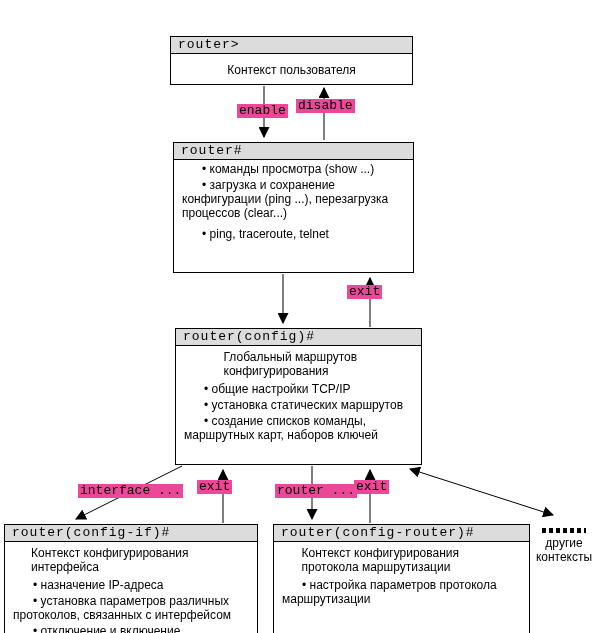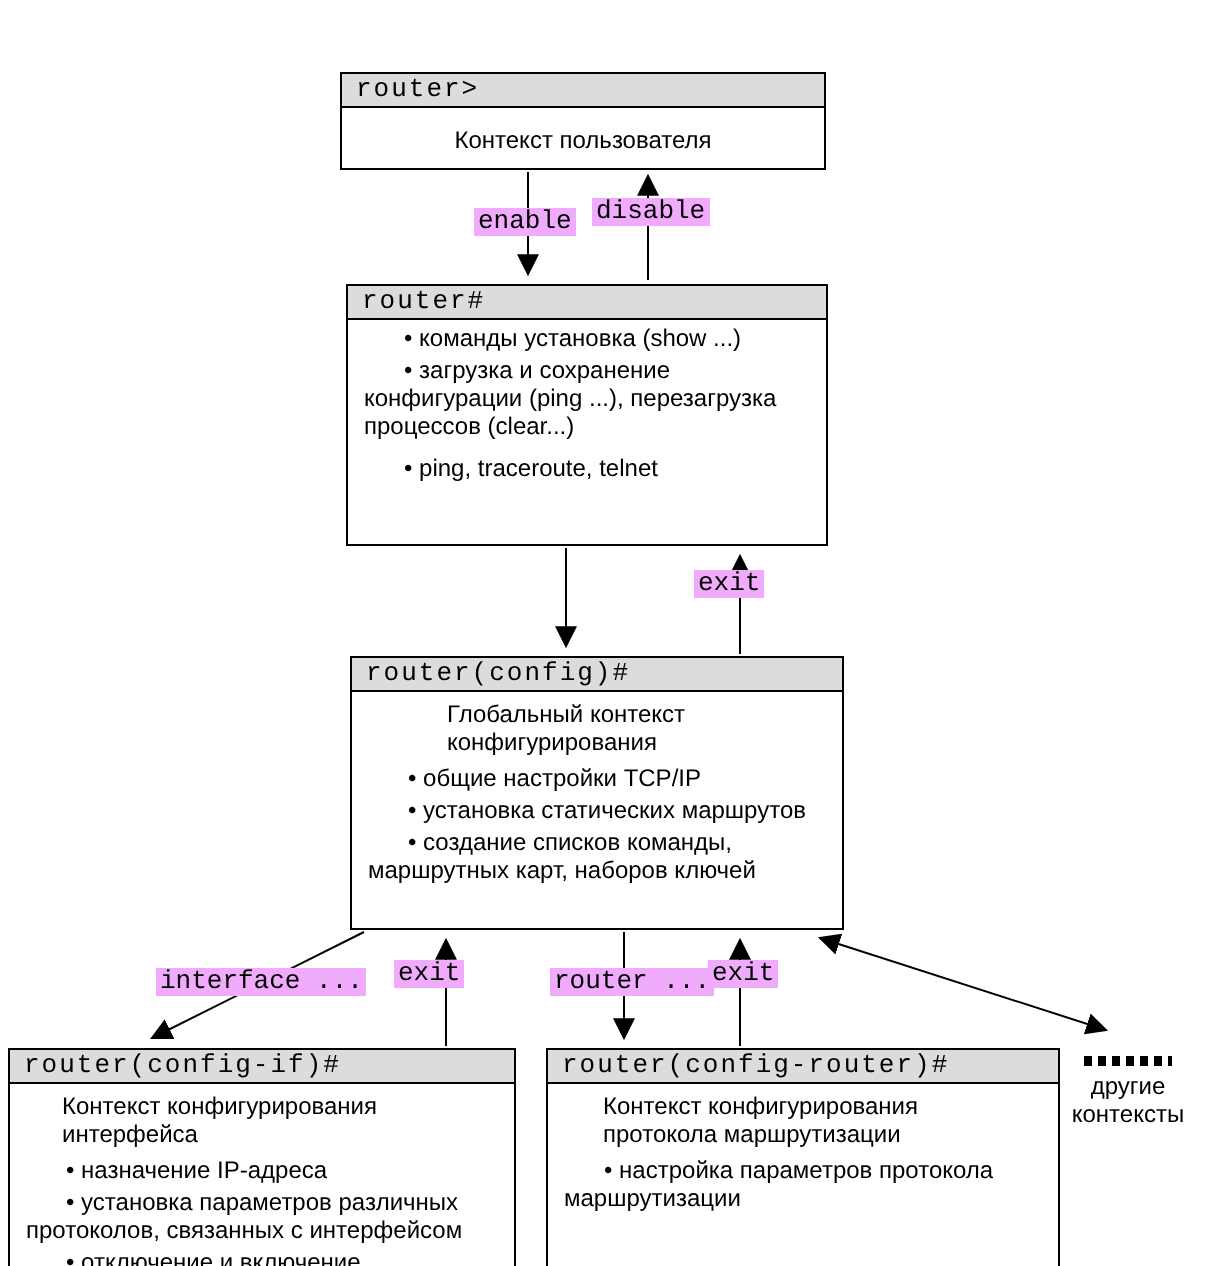--- a/index.html
+++ b/index.html
@@ -58,21 +58,21 @@
     padding: 0 6px 0 8px;
     text-indent: 20px;
   }
   .bullet::before { content: "\2022\00a0 "; }
   .gap-top { margin-top: 7px; }
   .lbl {
     position: absolute;
     font-family: "Liberation Mono", monospace;
     font-size: 13px;
     line-height: 14px;
-    background: #f0abfc;
+    background: #ec4899;
     padding: 0 2px;
     white-space: nowrap;
   }
   .dots {
     position: absolute;
     left: 542px; top: 500px;
     width: 44px; height: 5px;
     background: repeating-linear-gradient(90deg, #000 0 4px, transparent 4px 7px);
   }
   .other-contexts {
@@ -113,32 +113,32 @@
     <div class="box-body vcenter">
       <div class="box-title">Контекст пользователя</div>
     </div>
   </div>
 
   <div class="box" style="left:173px; top:114px; width:241px; height:131px;">
     <div class="box-header">
       <span>router#</span>
     </div>
     <div class="box-body">
-      <div class="bullet">команды установка (show ...)</div>
+      <div class="bullet">команды просмотра (show ...)</div>
       <div class="bullet">загрузка и сохранение конфигурации (ping ...), перезагрузка процессов (clear...)</div>
       <div class="bullet gap-top">ping, traceroute, telnet</div>
     </div>
   </div>
 
   <div class="box" style="left:175px; top:300px; width:247px; height:137px;">
     <div class="box-header">
       <span>router(config)#</span>
     </div>
     <div class="box-body">
-      <div class="box-title title-narrow">Глобальный контекст конфигурирования</div>
+      <div class="box-title title-narrow">Глобальный маршрутов конфигурирования</div>
       <div class="bullet">общие настройки TCP/IP</div>
       <div class="bullet">установка статических маршрутов</div>
       <div class="bullet">создание списков команды, маршрутных карт, наборов ключей</div>
     </div>
   </div>
 
   <div class="box" style="left:4px; top:496px; width:254px; height:133px;">
     <div class="box-header">
       <span>router(config-if)#</span>
     </div>

